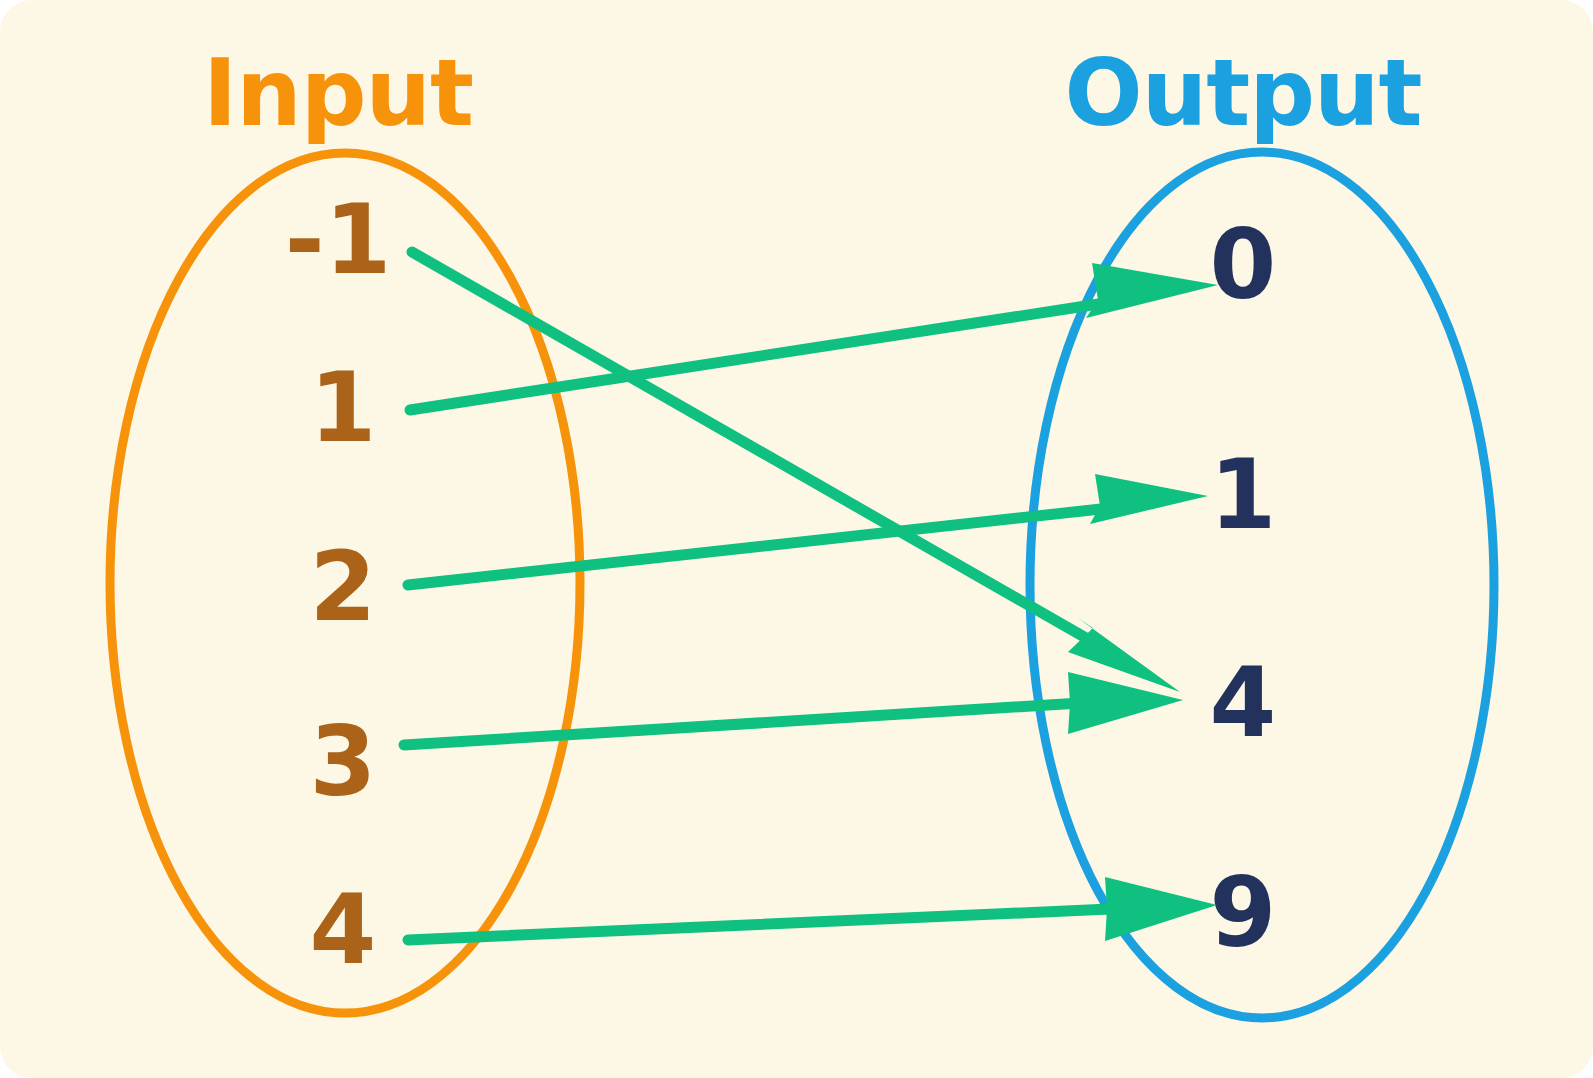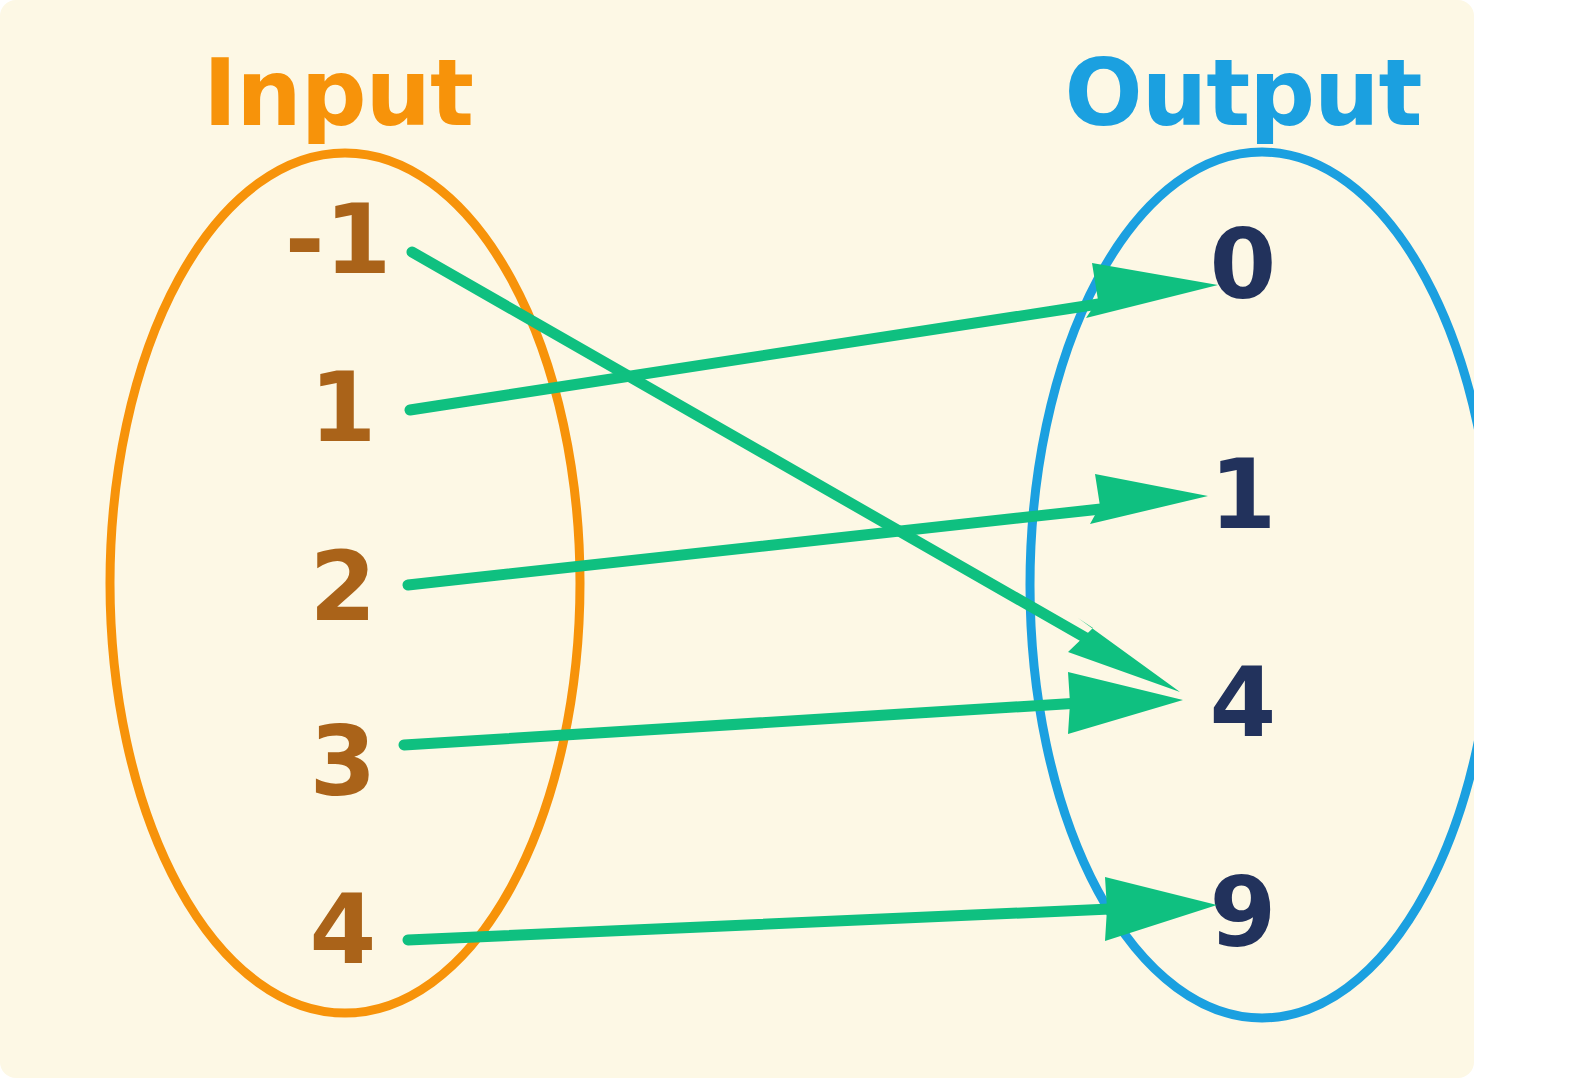--- a/index.html
+++ b/index.html
@@ -10,26 +10,25 @@
   body {
     width: 1593px;
     height: 1078px;
     font-family: "DejaVu Sans", sans-serif;
     overflow: hidden;
   }
   #card {
     position: absolute;
     left: 0;
     top: 0;
-    width: 1434px;
+    width: 1593px;
     height: 1078px;
     background: #fdf8e5;
-    border-radius: 16px;
+    border-radius: 32px;
     overflow: hidden;
-    padding-left: 40px;
   }
   #diagram {
     position: absolute;
     left: 0;
     top: 0;
     width: 1593px;
     height: 1078px;
     display: block;
   }
   .set-title {

